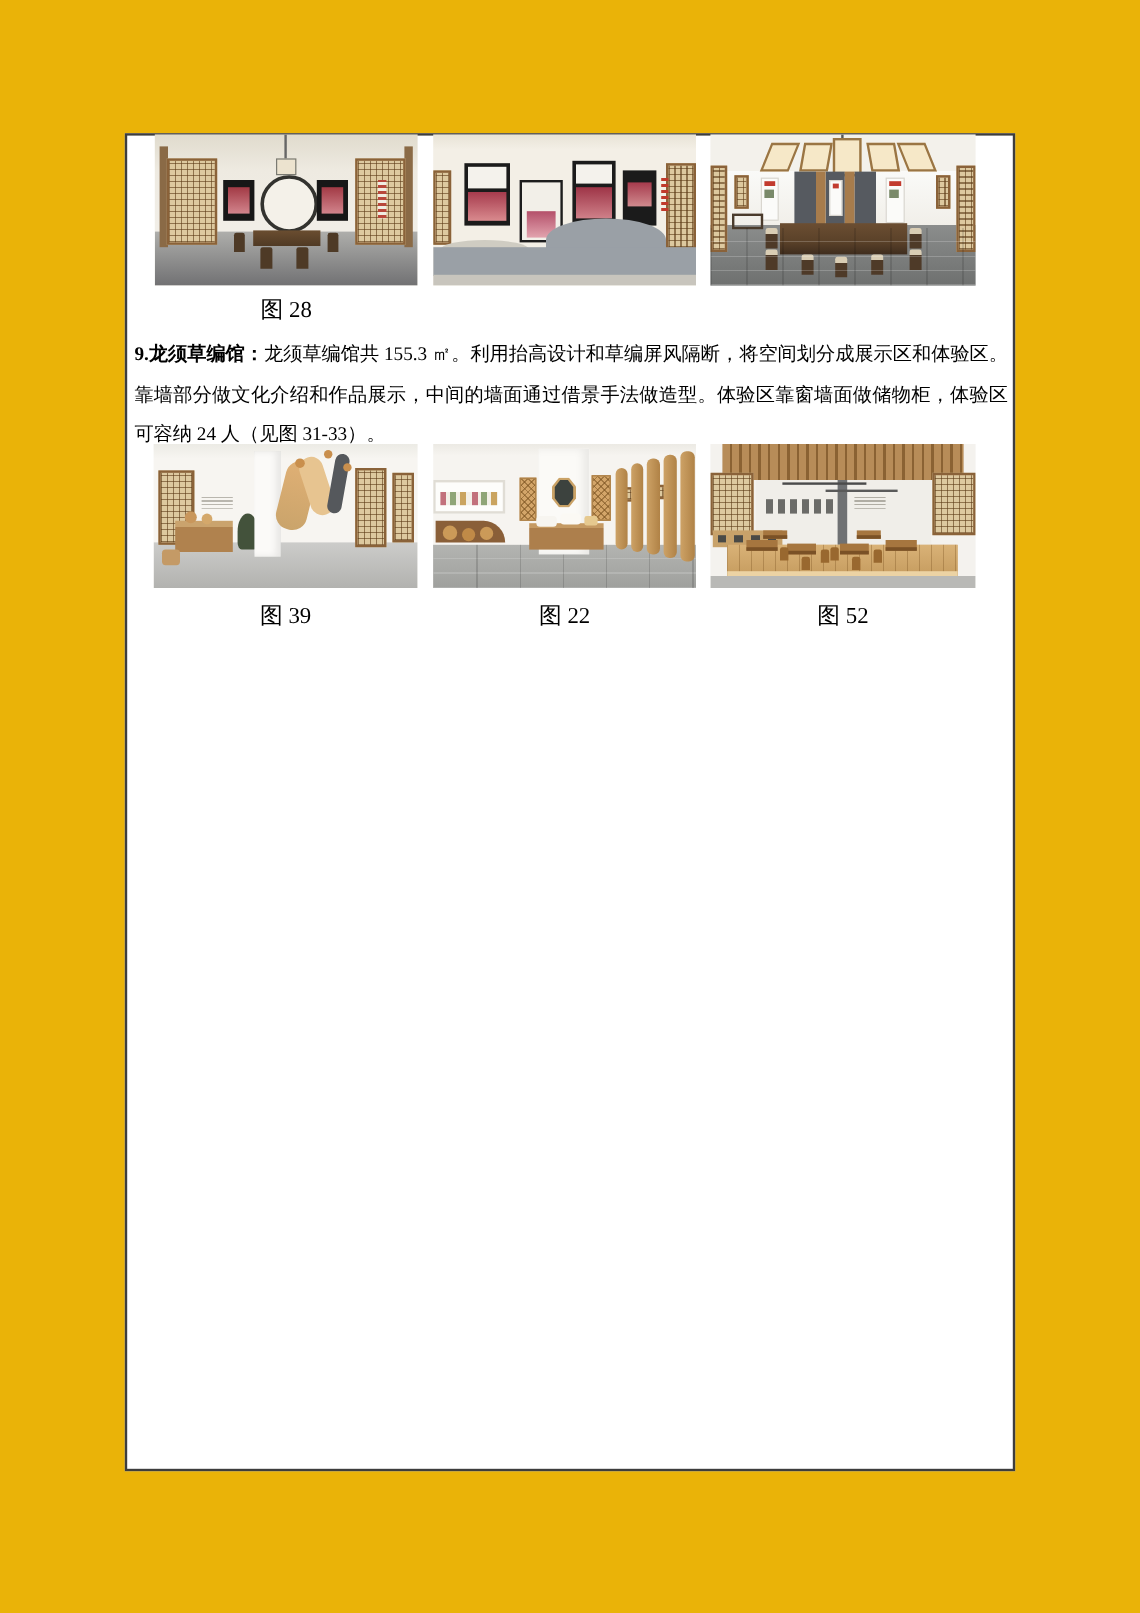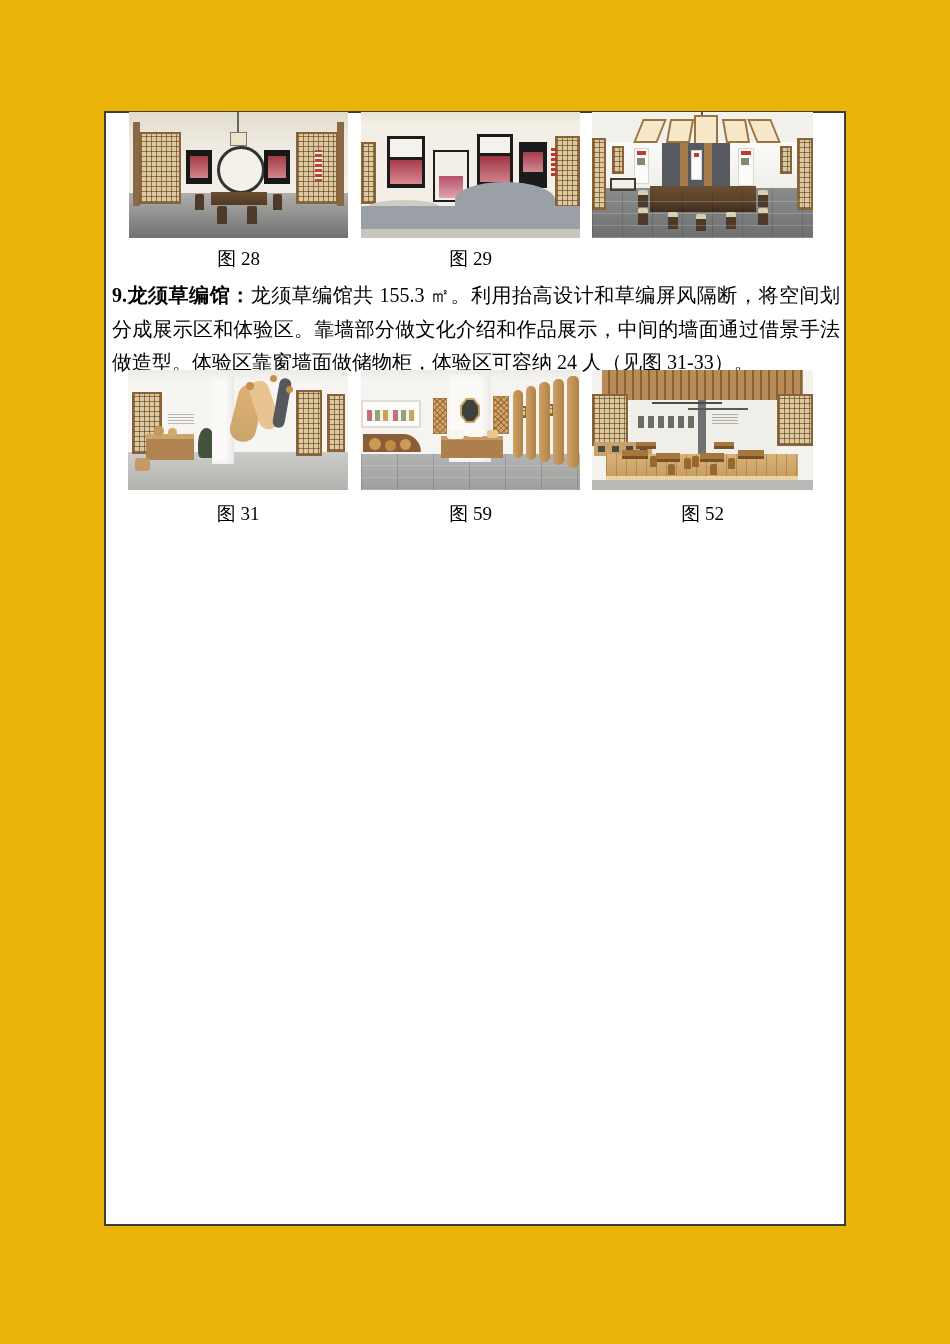--- a/index.html
+++ b/index.html
@@ -5,21 +5,21 @@
   html,body{margin:0;padding:0;background:#ffffff;}
   body{width:950px;height:1344px;position:relative;overflow:hidden;
        font-family:"Liberation Serif","DejaVu Serif",serif;color:#000;}
   .page{position:absolute;left:0;top:0;width:950px;height:1344px;background:#eab308;}
   .cell{position:absolute;left:104px;top:111px;width:742px;height:1115px;
         border:2px solid #3d3d3d;box-sizing:border-box;background:#fff;}
   .fig{position:absolute;overflow:hidden;background:#efece4;}
   .fig *{position:absolute;}
   .caption{position:absolute;height:26px;line-height:26px;text-align:center;
            font-size:19px;color:#000;}
-  .para{position:absolute;left:112px;top:279px;width:728px;font-size:20px;
+  .para{position:absolute;left:112px;top:279px;width:728px;font-size:16px;
         line-height:33.5px;text-align:justify;color:#000;}
   .para b{font-weight:bold;}
 
   
   .lat{background-color:#ddc99f;
     background-image:repeating-linear-gradient(0deg,rgba(92,58,22,.6) 0 1px,transparent 1px 5px),
                      repeating-linear-gradient(90deg,rgba(92,58,22,.6) 0 1px,transparent 1px 5px);
     border:2px solid #8a6239;box-sizing:border-box;}
   .tl{background-image:repeating-linear-gradient(0deg,#9a978e 0 1px,transparent 1px 3px);}
   .brick{background-image:repeating-linear-gradient(0deg,rgba(255,255,255,.4) 0 1px,transparent 1px 5px),
@@ -282,21 +282,20 @@
     <div class="ch c2"></div>
     <div class="ch c3"></div>
     <div class="ch c4"></div>
     <div class="ch c5"></div>
     <div class="ch c6"></div>
     <div class="ch c7"></div>
     <div class="floor tiles"></div>
   </div>
 
   <div class="caption" style="left:129px;top:246px;width:219px;">图 28</div>
-  <div class="caption" style="left:361px;top:246px;width:219px;">图 29</div>
 
   <div class="para"><b>9.龙须草编馆：</b><span>龙须草编馆共 155.3 ㎡。利用抬高设计和草编屏风隔断，将空间划分成展示区和体验区。靠墙部分做文化介绍和作品展示，中间的墙面通过借景手法做造型。体验区靠窗墙面做储物柜，体验区可容纳 24 人（见图 31-33）。</span></div>
 
   <div class="fig f31" style="left:128px;top:370px;width:220px;height:120px;" title="龙须草编馆展示区效果图：悬挂草编装置与木质展柜">
     <div class="floor tiles"></div>
     <div class="lat-l lat"></div>
     <div class="sign"></div>
     <div class="counter"></div>
     <div class="bk1"></div>
     <div class="bk2"></div>
@@ -362,16 +361,16 @@
     <div class="tb t6"></div>
     <div class="cr k1"></div>
     <div class="cr k2"></div>
     <div class="cr k3"></div>
     <div class="cr k4"></div>
     <div class="cr k5"></div>
     <div class="cr k6"></div>
     <div class="floorf"></div>
   </div>
 
-  <div class="caption" style="left:128px;top:501px;width:220px;">图 31</div>
-  <div class="caption" style="left:361px;top:501px;width:219px;">图 59</div>
+  <div class="caption" style="left:128px;top:501px;width:220px;">图 39</div>
+  <div class="caption" style="left:361px;top:501px;width:219px;">图 22</div>
   <div class="caption" style="left:592px;top:501px;width:221px;">图 52</div>
 </div>
 
 </body></html>

